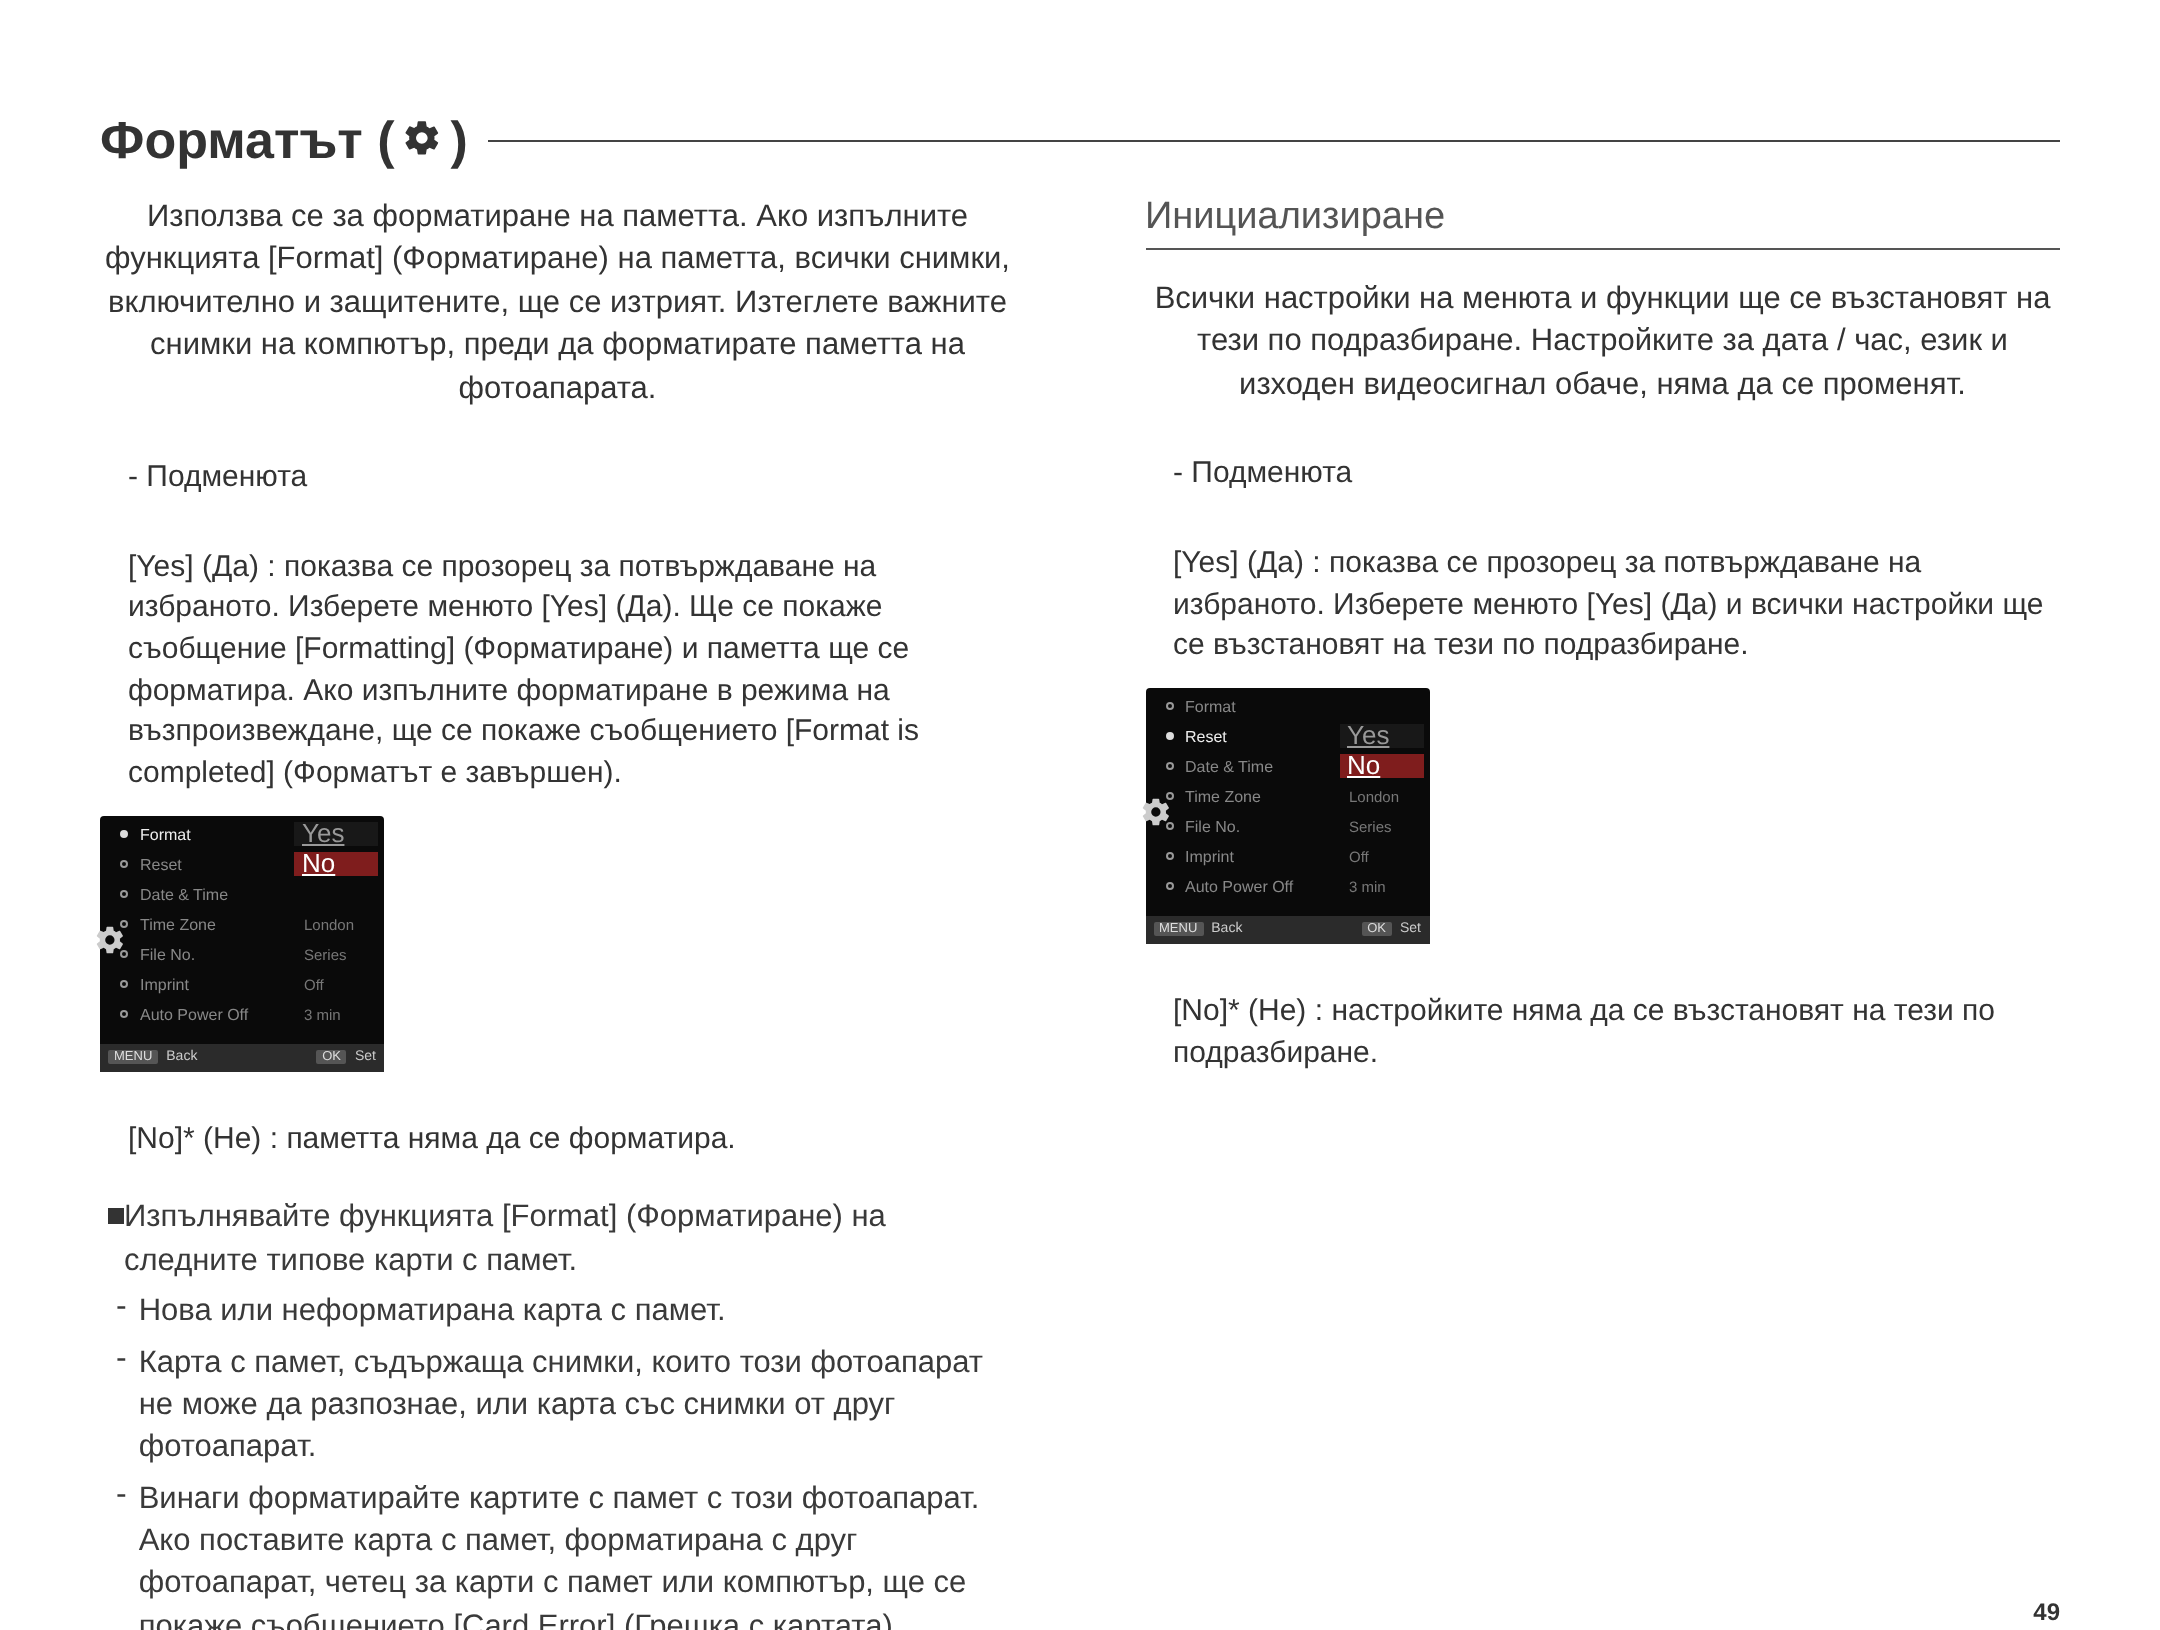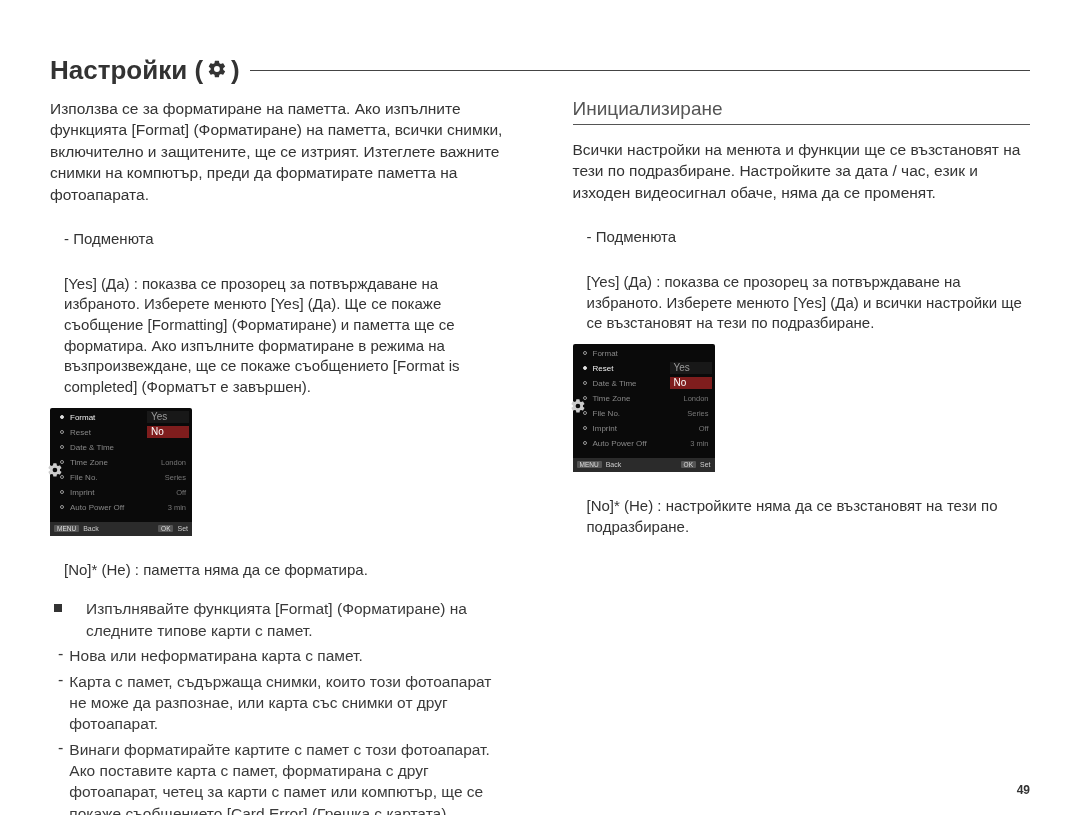--- a/index.html
+++ b/index.html
@@ -41,36 +41,37 @@
     color: #555;
     border-bottom: 1.5px solid #555;
     padding-bottom: 4px;
     margin-bottom: 14px;
   }
   .para {
     font-size: 15.5px;
     line-height: 1.38;
     color: #333;
     margin-bottom: 14px;
+    text-align: center;
   }
   .sub {
     font-size: 15px;
     line-height: 1.38;
     color: #333;
   }
   .submenu-row {
     display: flex;
     align-items: flex-start;
     gap: 10px;
     margin-bottom: 6px;
     flex-direction: column;
   }
   .submenu-text { flex: 1; }
   .indent1 { padding-left: 14px; margin-top: 24px; }
-  .bullet-row { display: flex; gap: 24px; padding-left: 4px; margin-top: 6px; }
+  .bullet-row { display: flex; gap: 0; padding-left: 4px; margin-top: 6px; }
   .square-bullet { width: 8px; height: 8px; background: #333; margin-top: 6px; flex-shrink: 0; }
   .bullet-text { flex: 1; font-size: 15.5px; line-height: 1.38; }
   .dash-row { display: flex; gap: 6px; padding-left: 8px; margin-top: 4px; }
   .dash-row .dash { flex-shrink: 0; }
   .dash-row .txt { flex: 1; font-size: 15.5px; line-height: 1.38; }
 
   .lcd {
     width: 142px;
     height: 128px;
     background: #0a0a0a;
@@ -97,64 +98,65 @@
     margin-right: 6px;
     flex-shrink: 0;
   }
   .lcd-bullet.active { background: #ddd; border-color:#ddd; }
   .lcd-label { flex: 1; color: #888; }
   .lcd-label.active { color: #eee; }
   .lcd-val {
     color: #777;
     padding-right: 6px;
     min-width: 40px;
-    text-align: right;
+    text-align: left;
     font-size: 7.5px;
   }
   .lcd-opt {
     position: absolute;
     right: 3px;
     width: 42px;
     height: 12px;
     display: flex;
     align-items: center;
     padding-left: 4px;
-    font-size: 10px;
+    font-size: 13px;
     background: #181818;
     color: #999;
+    text-decoration: underline;
   }
   .lcd-opt.sel { background: #7f1d1d; color: #fff; }
   .lcd-btm {
     position: absolute;
     bottom: 0; left: 0; right: 0;
     height: 14px;
     background: #2b2b2b;
     display: flex;
     align-items: center;
     font-size: 7px;
     color: #ccc;
     gap: 4px;
     padding: 0 4px;
   }
   .lcd-btn { background:#555; color:#ddd; padding:0 3px; border-radius:1px; font-size:6.5px; }
   .lcd-gear { position:absolute; left:-3px; top:54px; width:16px; height:16px; }
   .pagenum {
     position: absolute;
-    bottom: 18px;
+    bottom: 2px;
     right: 50px;
     font-size: 12px;
     font-weight: bold;
     color: #333;
   }
 </style>
 </head>
 <body>
 
 <div class="page-title">
-  <span>Настройки (</span>
+  <span>Форматът (</span>
   <span class="gear-icon">
     <svg viewBox="0 0 24 24" fill="#333">
         <path d="M19.4 13a7.5 7.5 0 0 0 .1-1 7.5 7.5 0 0 0-.1-1l2.1-1.6a.5.5 0 0 0 .1-.7l-2-3.4a.5.5 0 0 0-.6-.2l-2.5 1a7.3 7.3 0 0 0-1.7-1l-.4-2.6A.5.5 0 0 0 13.9 2h-4a.5.5 0 0 0-.5.4l-.4 2.6a7.3 7.3 0 0 0-1.7 1l-2.5-1a.5.5 0 0 0-.6.2l-2 3.4a.5.5 0 0 0 .1.7L4.4 11a7.5 7.5 0 0 0-.1 1 7.5 7.5 0 0 0 .1 1l-2.1 1.6a.5.5 0 0 0-.1.7l2 3.4a.5.5 0 0 0 .6.2l2.5-1a7.3 7.3 0 0 0 1.7 1l.4 2.6a.5.5 0 0 0 .5.4h4a.5.5 0 0 0 .5-.4l.4-2.6a7.3 7.3 0 0 0 1.7-1l2.5 1a.5.5 0 0 0 .6-.2l2-3.4a.5.5 0 0 0-.1-.7Zm-7.5 2.5A3.5 3.5 0 1 1 15.4 12 3.5 3.5 0 0 1 11.9 15.5Z"></path>
       </svg>
   </span>
   <span>)</span>
   <span class="rule"></span>
 </div>
 
 <div class="columns">

